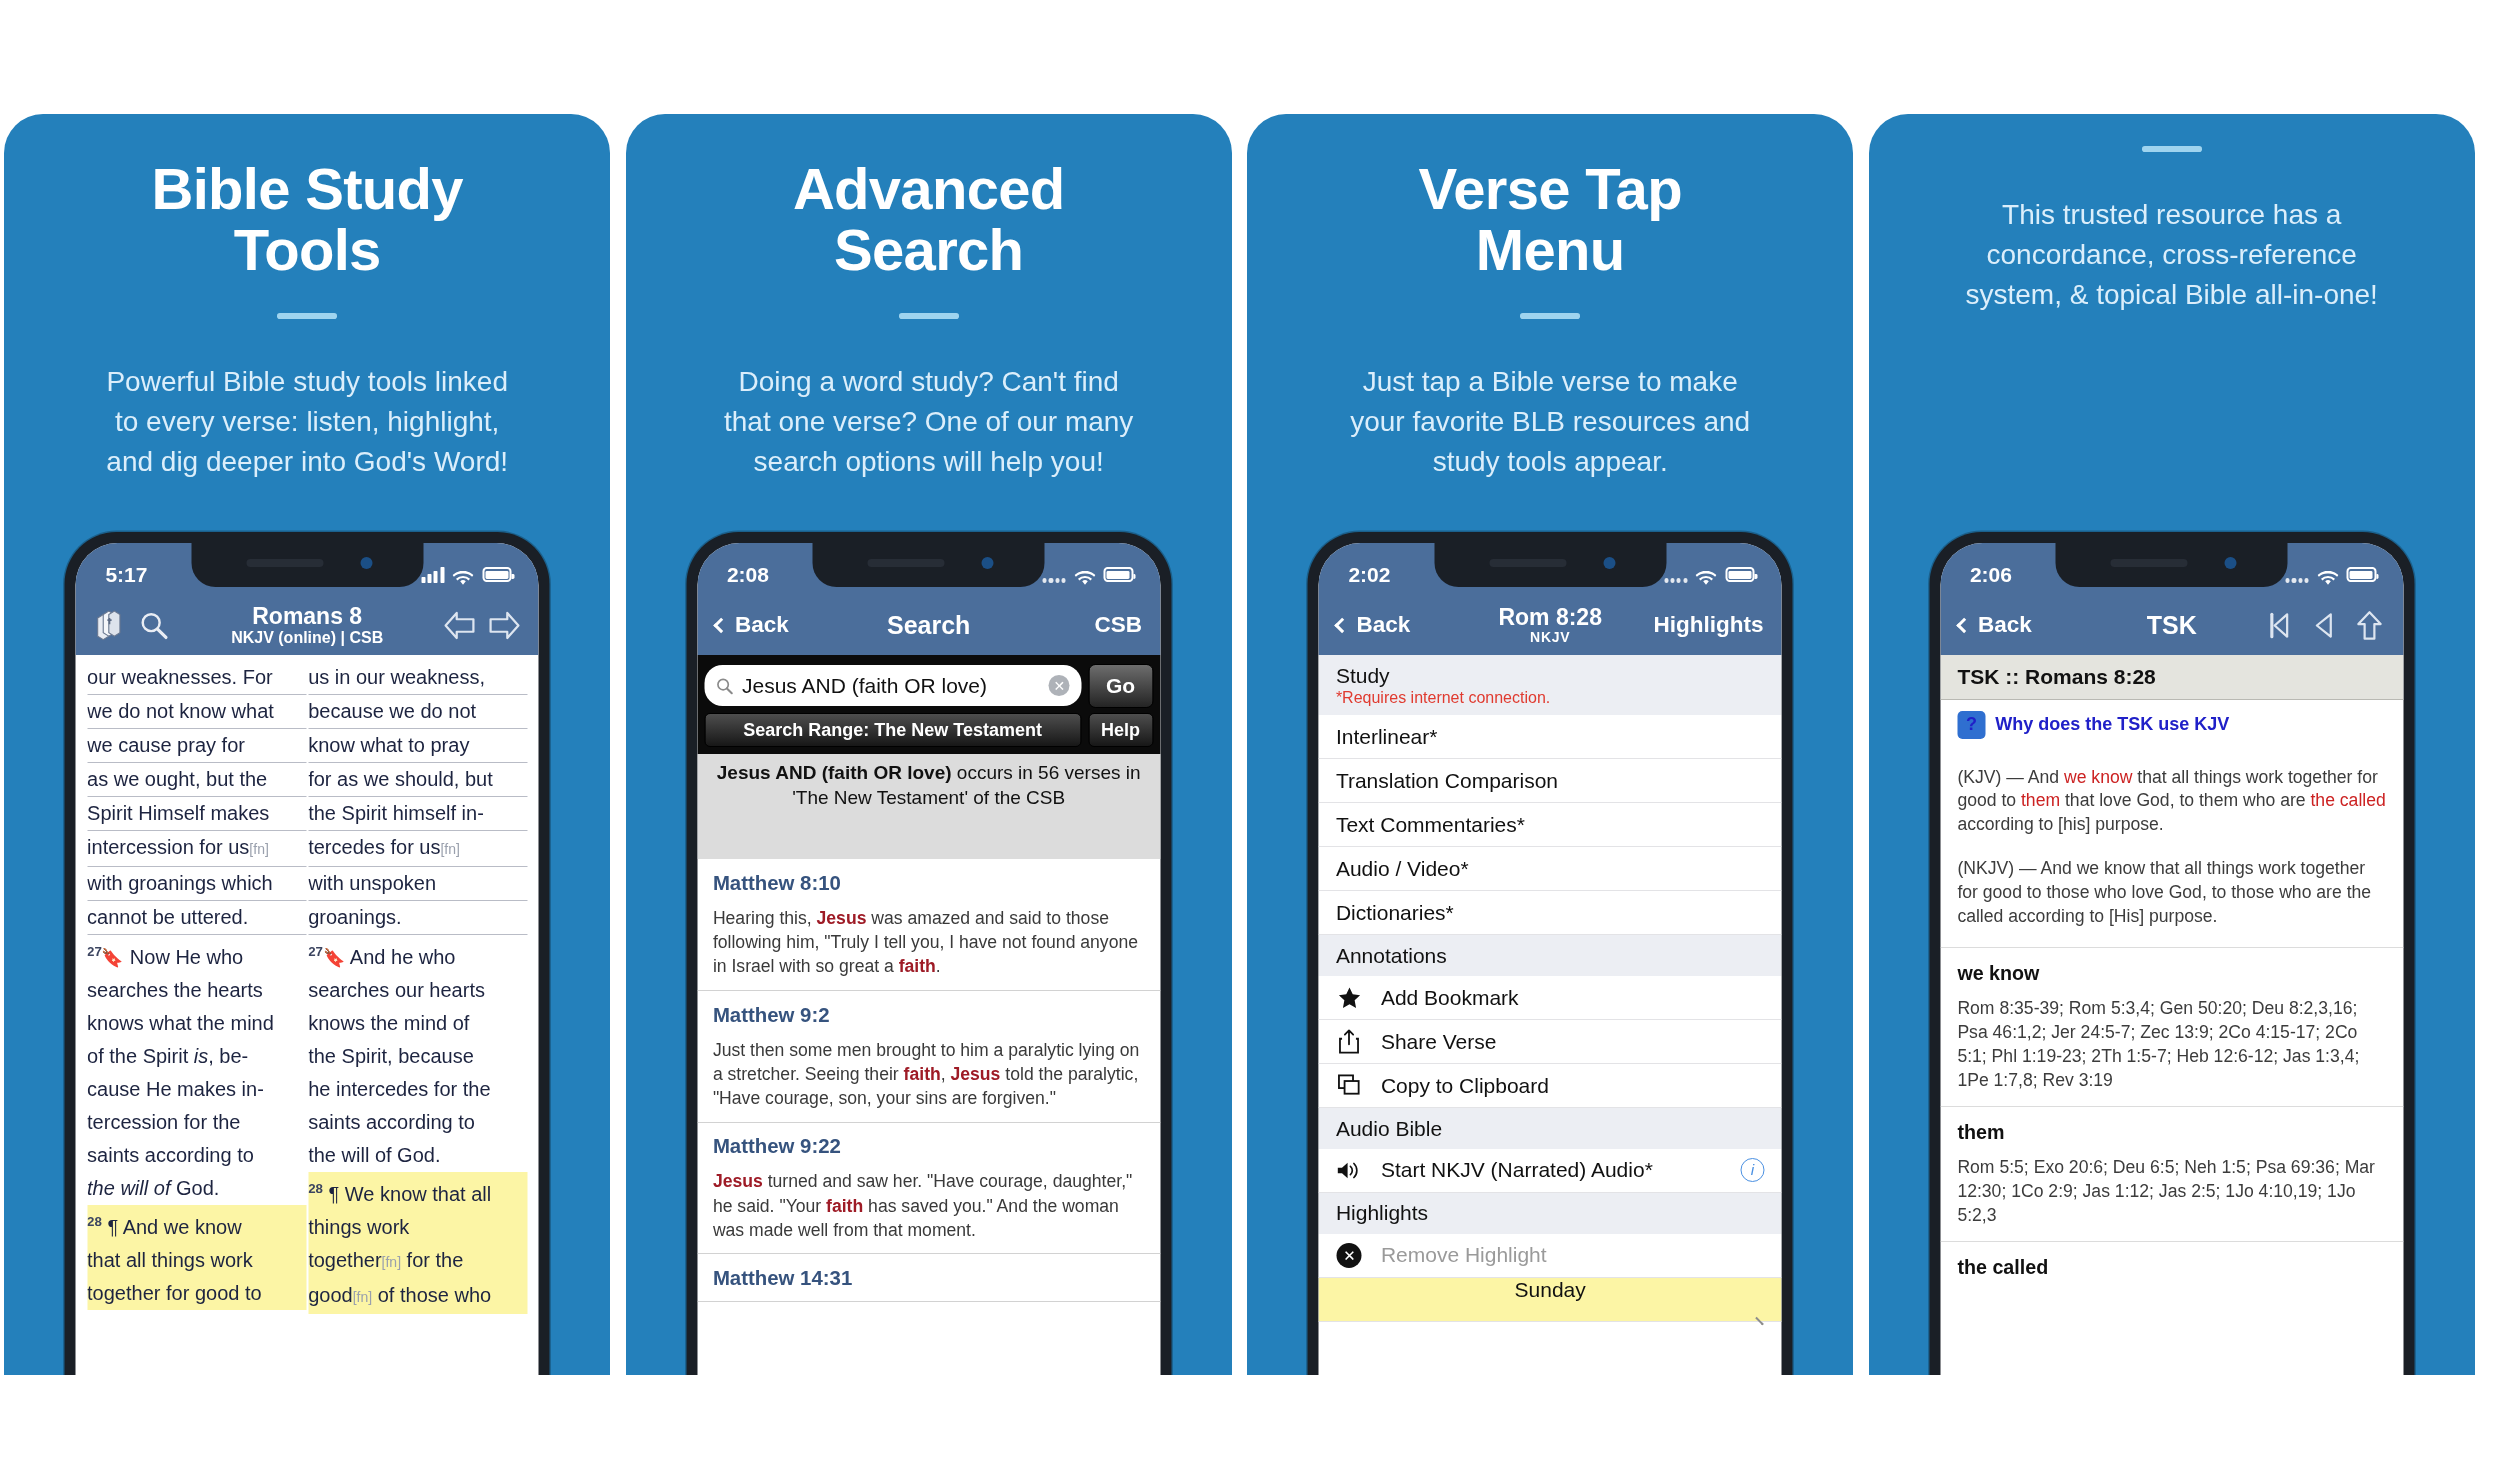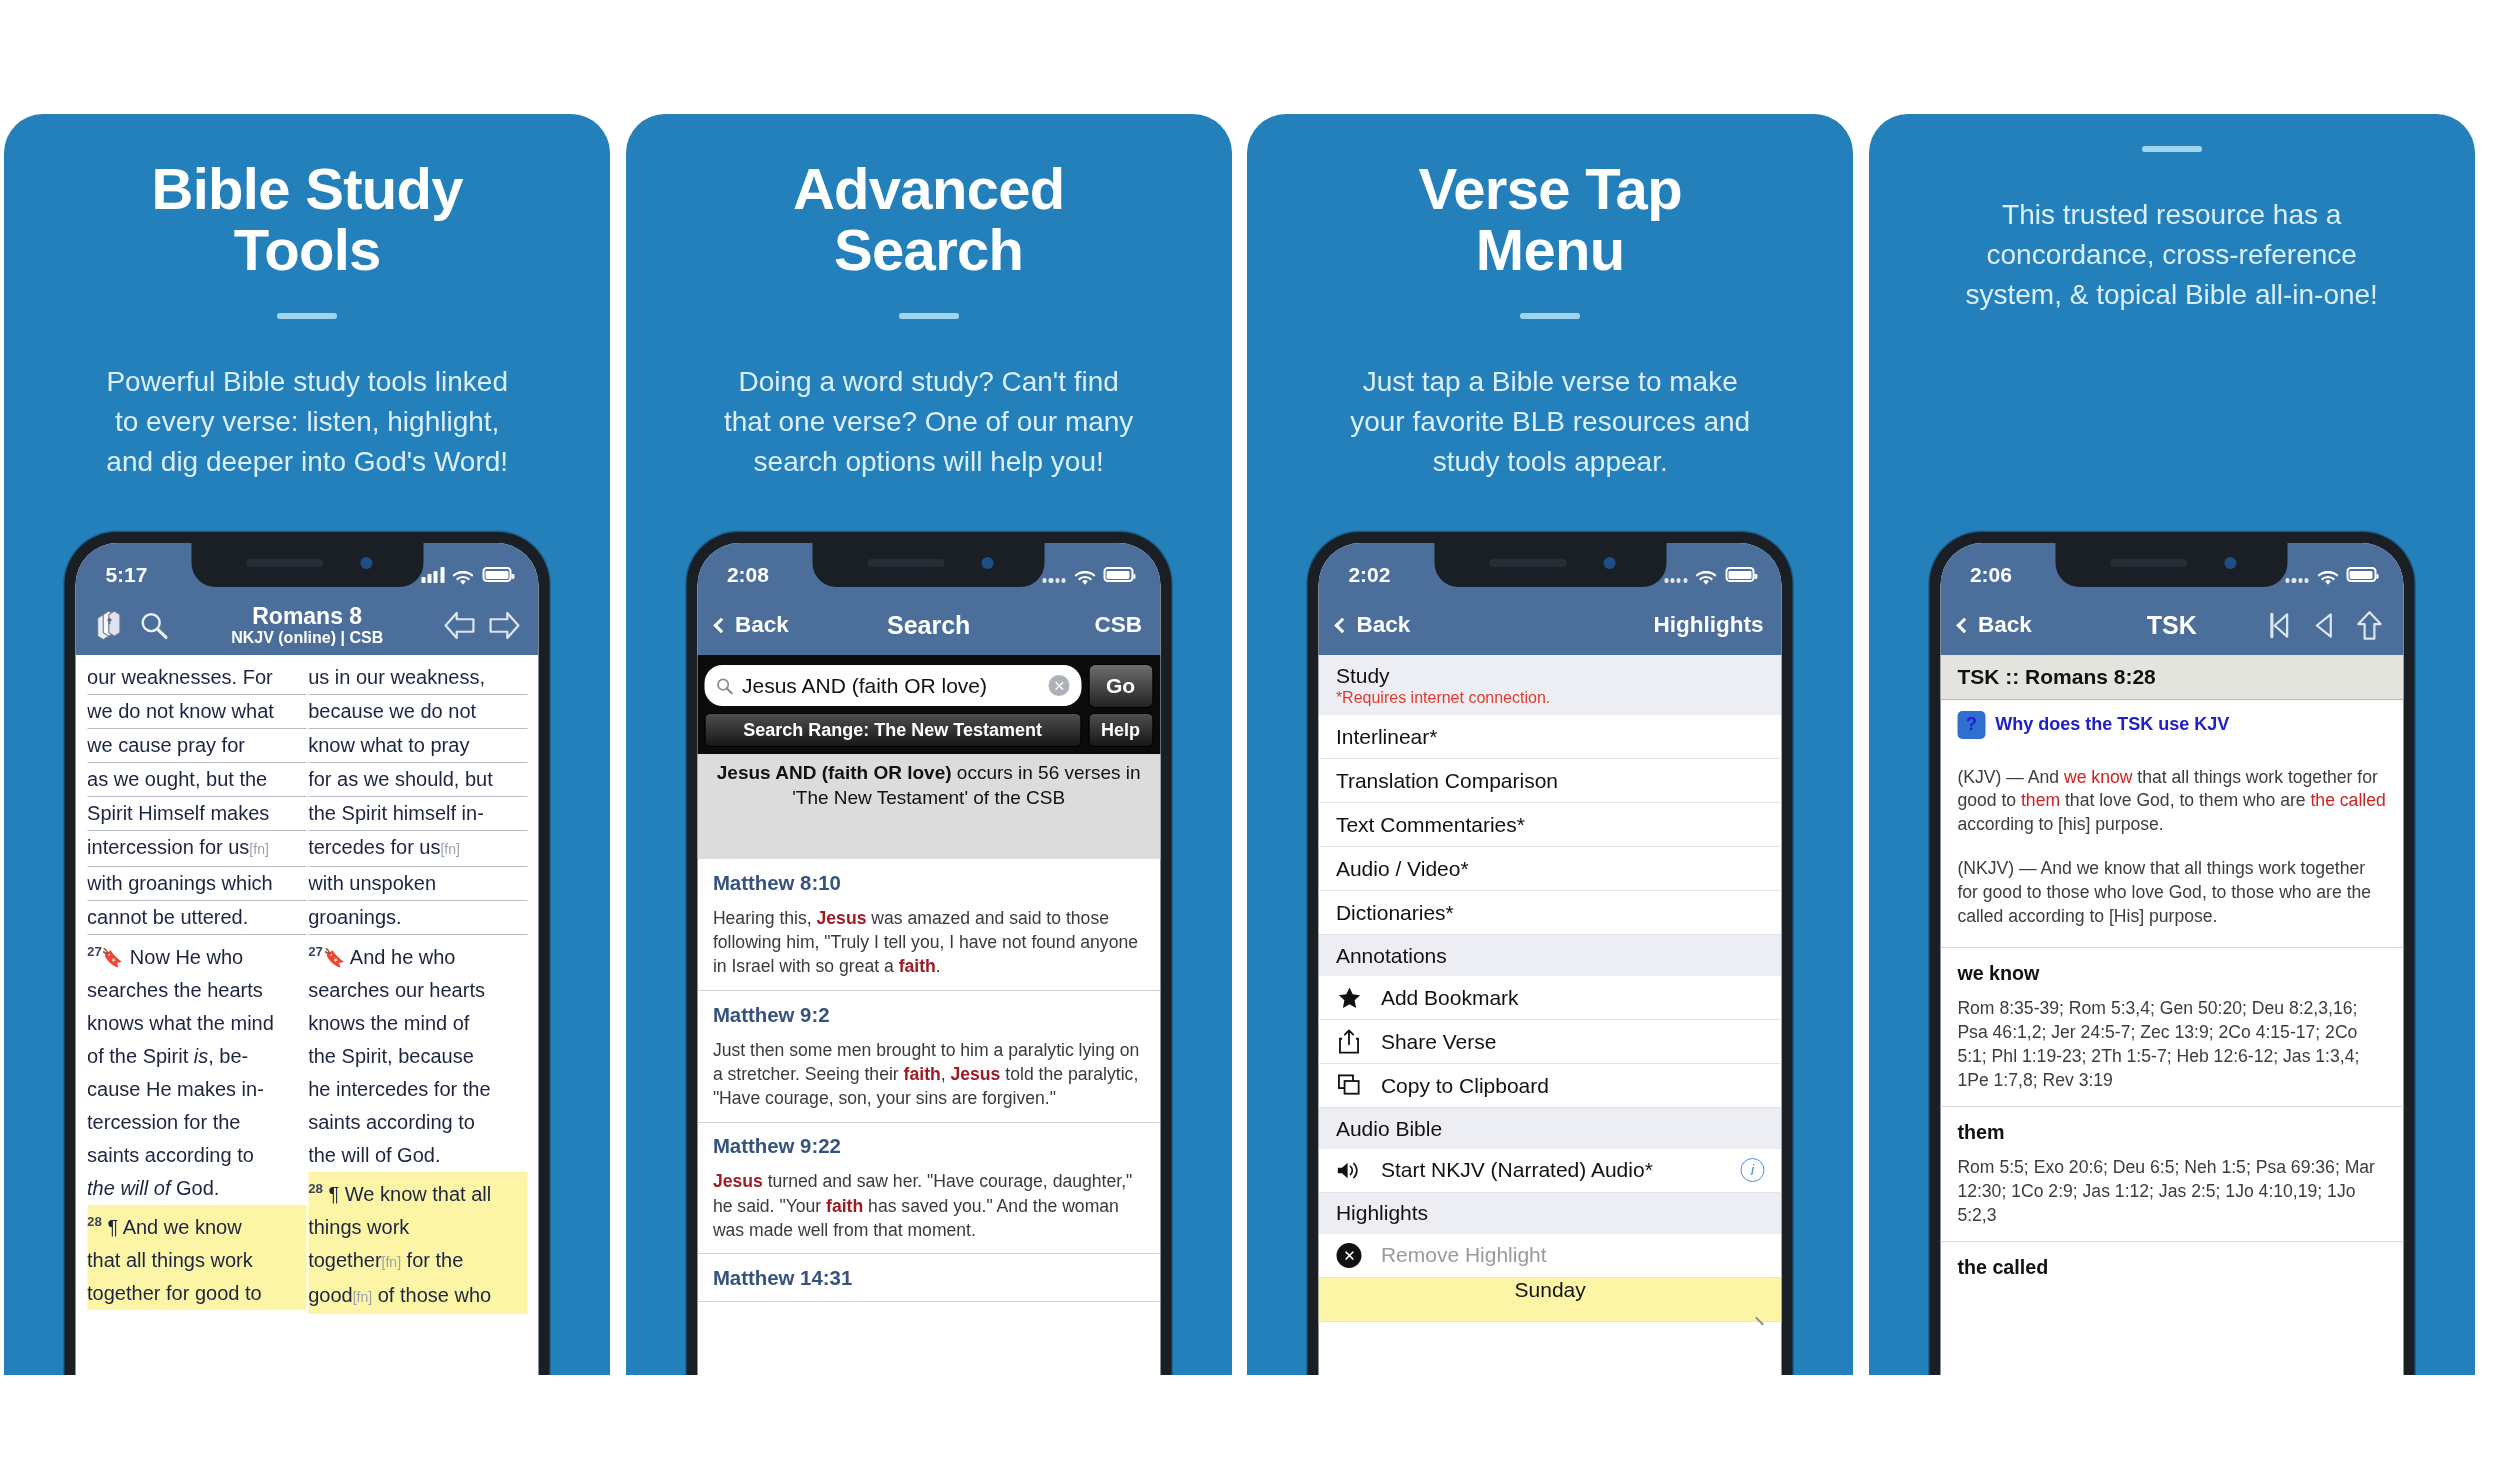--- a/index.html
+++ b/index.html
@@ -580,20 +580,24 @@
               </span>
           </span>
         </div>
         <div class="navbar">
           <div class="nav-left">
             <span class="nav-btn">
                 <i class="chev-back"></i>
                 <span>Back</span>
               </span>
           </div>
+          <div class="nav-center">
+            <div class="nav-title">Rom 8:28</div>
+            <div class="nav-sub small">NKJV</div>
+          </div>
           <div class="nav-right" style="margin-left:auto">
             <span class="nav-btn">Highlights</span>
           </div>
         </div>
         <div id="menu-3">
             <div class="sec-head">
               <div class="t">Study</div>
               <div class="note">*Requires internet connection.</div>
             </div>
             <div class="row">

